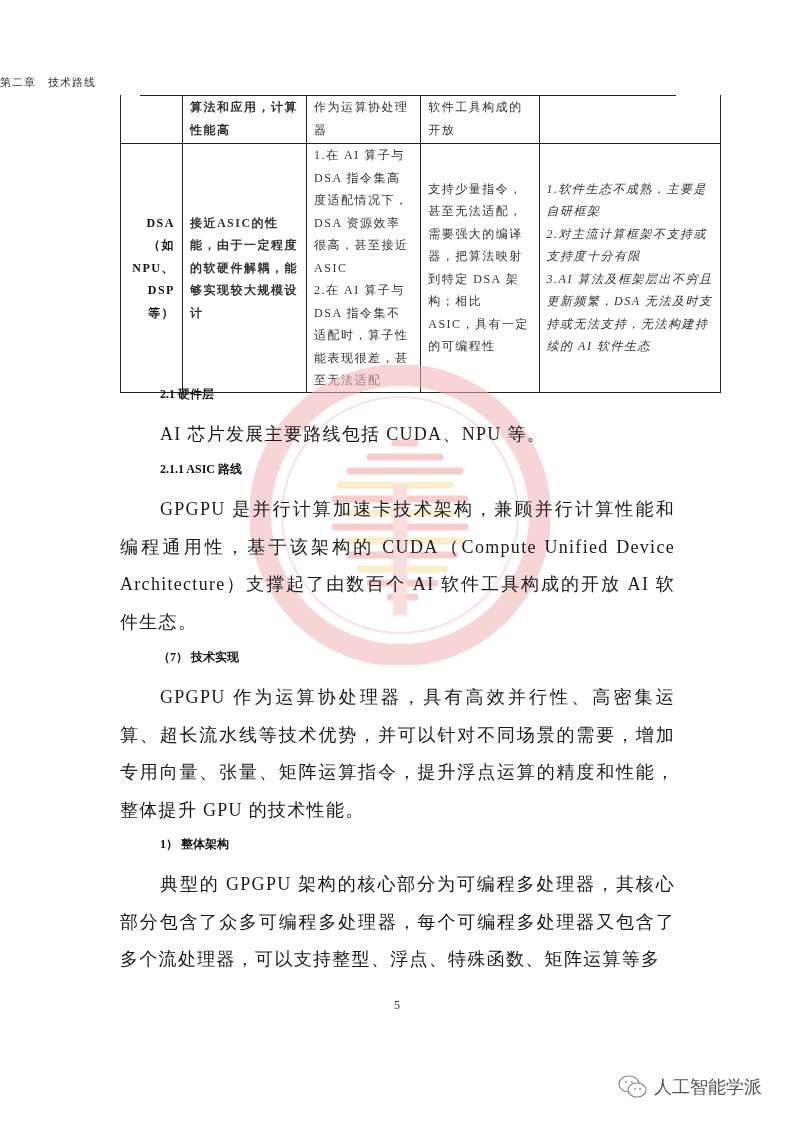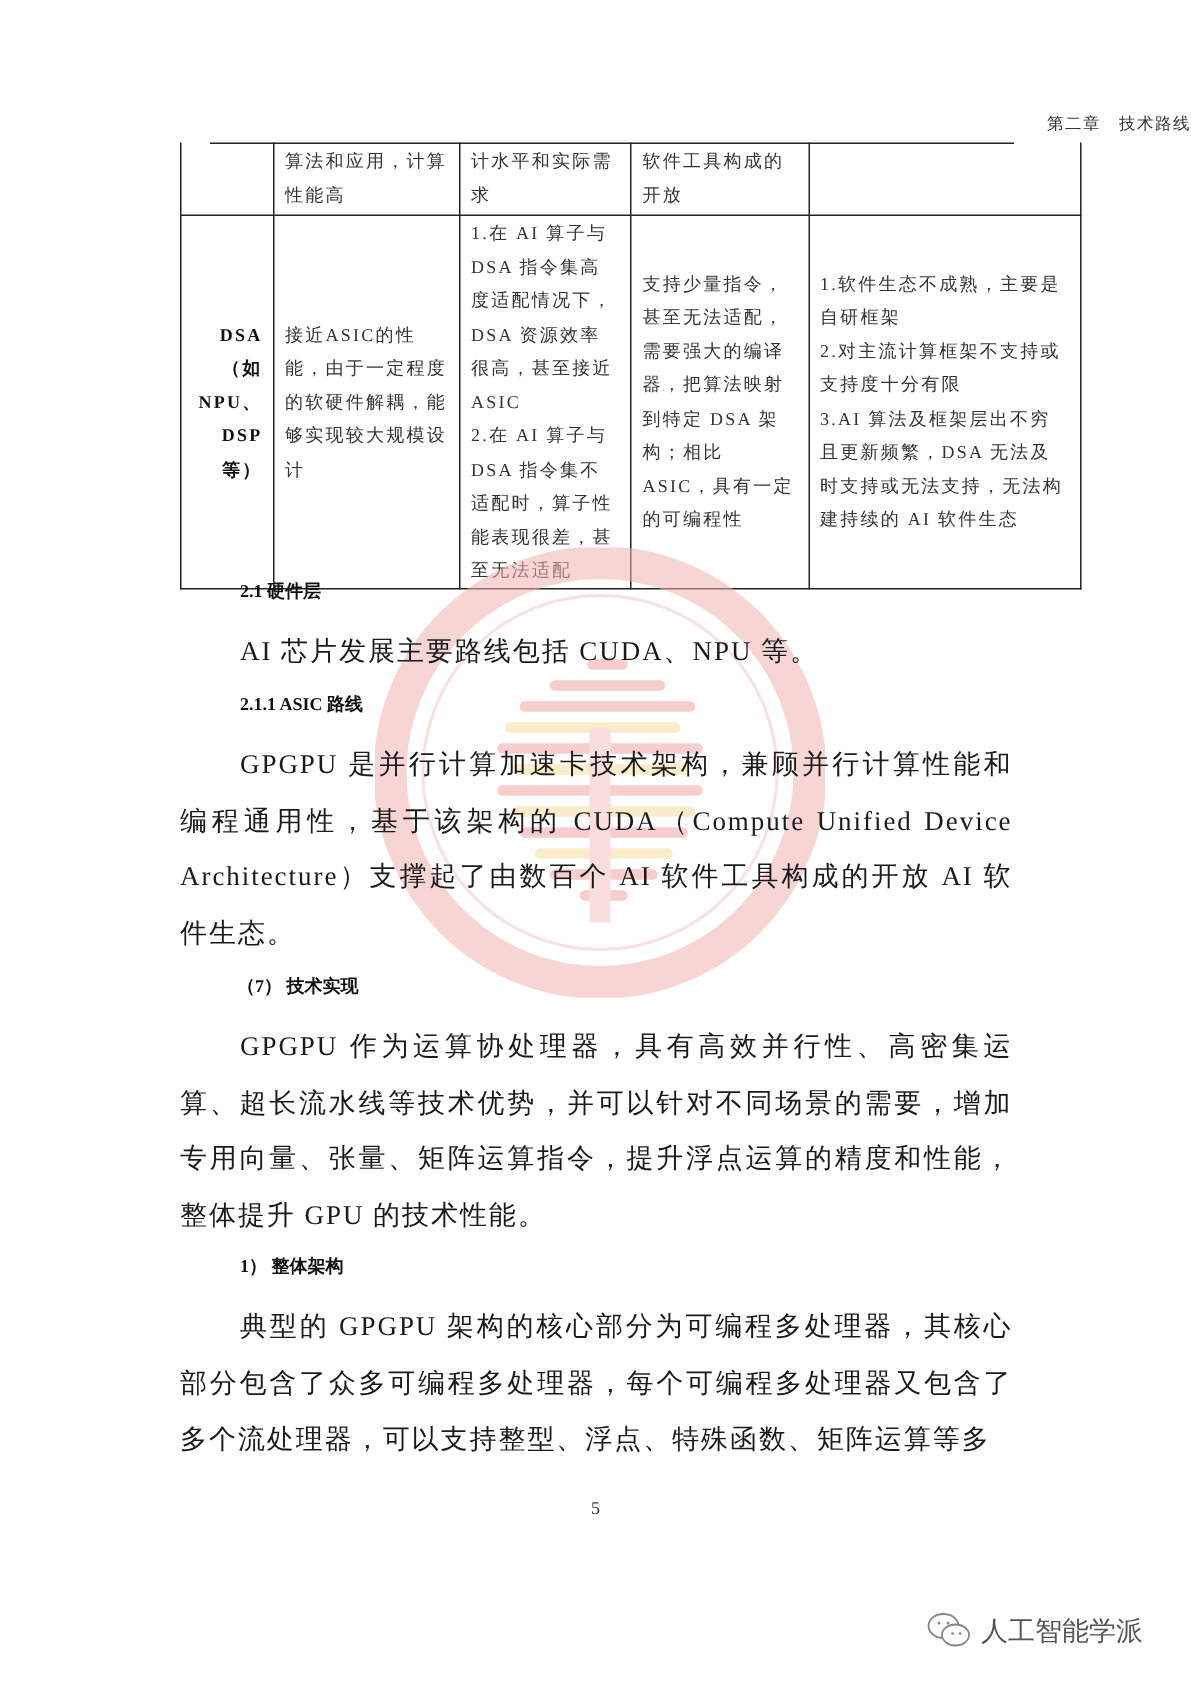--- a/index.html
+++ b/index.html
@@ -1,52 +1,52 @@
 <!DOCTYPE html>
 <html><head>
 <meta charset="utf-8">
 <style>
   html, body { margin: 0; padding: 0; background: #ffffff; }
   body { width: 794px; height: 1123px; position: relative; overflow: hidden;
          font-family: "Liberation Serif", "DejaVu Serif", serif; color: #1a1a1a; }
-  .running-header { position: absolute; top: 75px; left: 0; width: 794px; text-align: right;
+  .running-header { position: absolute; top: 75px; left: 0; width: 794px; text-align: left;
          font-size: 11px; color: #333; letter-spacing: 1px; }
   .header-rule { position: absolute; top: 95px; left: 140px; width: 536px; height: 0; border-top: 1.2px solid #222; }
   table.cmp { position: absolute; top: 95px; left: 120px; width: 601px; border-collapse: collapse;
          font-size: 12px; line-height: 22.5px; color: #333; }
   table.cmp td { border: 1.2px solid #222; padding: 0 7px; vertical-align: middle; letter-spacing: 1.5px; }
   table.cmp tr.r1 td { border-top: none; height: 47px; vertical-align: top; padding-top: 1px; }
   table.cmp tr.r1 td.c0 { border-top: none; }
   table.cmp tr.r2 td { height: 227px; }
   td.c0 { width: 47px; text-align: right; font-weight: bold; color: #111; letter-spacing: 0; }
-  td.c1 { width: 110px; }
+  td.c1 { width: 110px; font-weight: bold; }
   td.c2 { width: 100px; }
   td.c3 { width: 104px; }
-  td.c4 { width: 168px; }
+  td.c4 { width: 168px; font-style: italic; }
   .c2 .block, .c3 .block, .c4 .block { white-space: pre-line; }
   .h2 { position: absolute; left: 160px; font-weight: bold; font-size: 12px; color: #111; }
   .para { position: absolute; left: 120px; width: 555px; font-size: 18px; line-height: 37.5px;
           text-indent: 40px; letter-spacing: 1.3px; text-align: justify; color: #1a1a1a; }
   .watermark { position: absolute; left: 250px; top: 365px; width: 300px; height: 300px; opacity: 0.55; pointer-events: none; }
   .page-number { position: absolute; top: 998px; left: 0; width: 794px; text-align: center; font-size: 12px; color: #333; }
   .footer-brand { position: absolute; top: 1075px; left: 618px; display: flex; align-items: center; gap: 6px;
           font-family: Liberation Sans, sans-serif; font-size: 18px; color: #555; }
 </style>
 </head>
 <body>
 
 <div class="running-header">第二章　技术路线</div>
 <div class="header-rule"></div>
 
 <table class="cmp">
   <tbody>
       <tr class="r1">
     <td class="c0"></td>
     <td class="c1">算法和应用，计算性能高</td>
-    <td class="c2">计水平和实际需求</td>
+    <td class="c2">作为运算协处理器</td>
     <td class="c3">软件工具构成的开放</td>
     <td class="c4"></td>
   </tr>
   <tr class="r2">
     <td class="c0">DSA（如NPU、DSP等）</td>
     <td class="c1">接近ASIC的性能，由于一定程度的软硬件解耦，能够实现较大规模设计</td>
     <td class="c2">
           <div class="block">1.在 AI 算子与DSA 指令集高度适配情况下，DSA 资源效率很高，甚至接近ASIC
 2.在 AI 算子与DSA 指令集不适配时，算子性能表现很差，甚至无法适配</div>
         </td>

